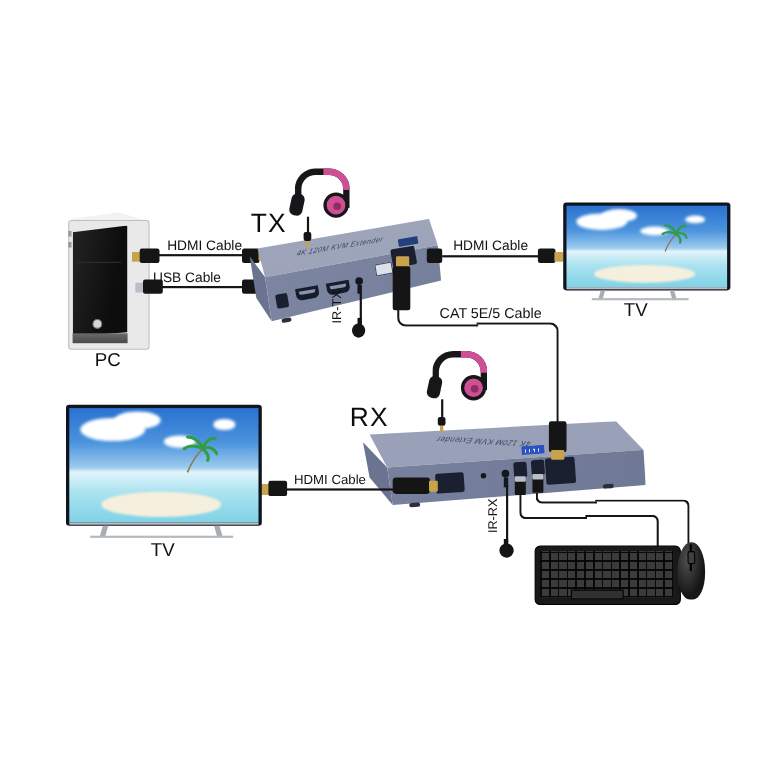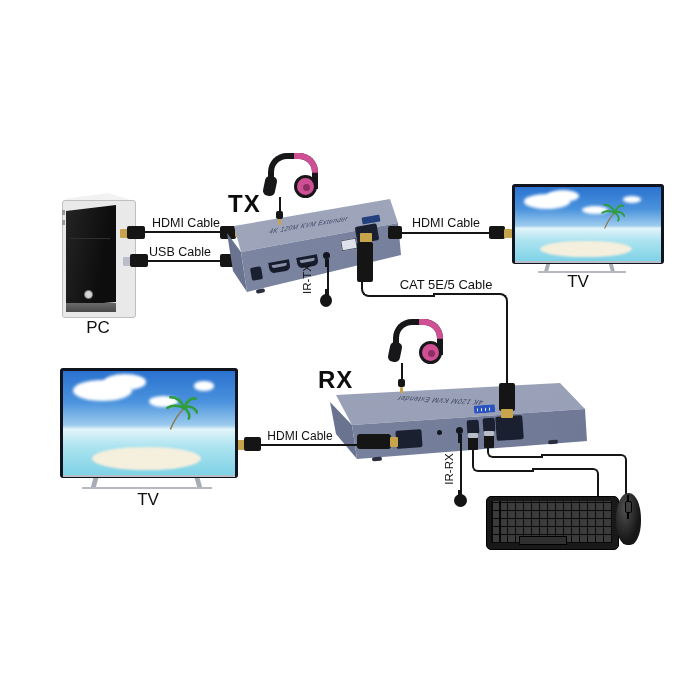--- a/index.html
+++ b/index.html
@@ -2,21 +2,21 @@
 <html><head>
 <meta charset="utf-8">
 <style>
   html,body{margin:0;padding:0;background:#fff;}
   .stage{position:relative;width:700px;height:700px;background:#fff;overflow:hidden;
          font-family:"Liberation Sans", sans-serif;color:#111;}
   .abs{position:absolute;}
   .poly{position:absolute;left:0;top:0;width:700px;height:700px;pointer-events:none;}
   .lbl{position:absolute;font-size:12.5px;color:#111;text-align:center;white-space:nowrap;}
   .biglbl{position:absolute;font-size:17px;color:#111;text-align:center;white-space:nowrap;}
-  .unitlbl{position:absolute;font-size:24px;font-weight:bold;color:#0d0d0d;letter-spacing:1px;}
+  .unitlbl{position:absolute;font-size:24px;font-weight:normal;color:#0d0d0d;letter-spacing:1px;}
   .vlbl{position:absolute;width:40px;height:14px;font-size:11.5px;text-align:center;
         transform:rotate(-90deg);white-space:nowrap;}
   .line{position:absolute;background:#151515;}
   .elbow{position:absolute;border:0 solid #151515;}
   .plug{position:absolute;background:#151515;border-radius:2px;}
   .tip-gold{position:absolute;background:#c7a44b;border-radius:1px;}
   .tip-silver{position:absolute;background:#b9bec8;border-radius:1px;}
   .port-dark{position:absolute;background:#1a2030;border-radius:2px;}
   .port-hdmi{position:absolute;background:#171c2c;border-radius:0 0 5px 5px;}
   .port-hdmi::after{content:"";position:absolute;left:3px;right:3px;top:3px;height:3px;
@@ -81,21 +81,21 @@
   <div class="abs" style="left:62px;top:220px;width:3px;height:5px;background:#9a9a9a;"></div>
   <div class="biglbl" style="left:76px;top:318px;width:44px;">PC</div>
 
   <div class="lbl" style="left:140px;top:216px;width:92px;">HDMI Cable</div>
   <div class="line" style="left:144px;top:231px;width:77px;height:2px;"></div>
   <div class="tip-gold" style="left:120px;top:229px;width:8px;height:9px;"></div>
   <div class="plug" style="left:127px;top:226px;width:18px;height:13px;"></div>
   <div class="plug" style="left:220px;top:226px;width:16px;height:13px;"></div>
   <div class="tip-gold" style="left:235px;top:229px;width:7px;height:8px;"></div>
 
-  <div class="lbl" style="left:136px;top:245px;width:88px;">USB Cable</div>
+  <div class="lbl" style="left:126px;top:245px;width:88px;">USB Cable</div>
   <div class="line" style="left:147px;top:260px;width:74px;height:2px;"></div>
   <div class="tip-silver" style="left:123px;top:257px;width:8px;height:9px;"></div>
   <div class="plug" style="left:130px;top:254px;width:18px;height:13px;"></div>
   <div class="plug" style="left:220px;top:254px;width:16px;height:13px;"></div>
   <div class="tip-silver" style="left:235px;top:257px;width:7px;height:8px;"></div>
 
   <div class="unitlbl" style="left:228px;top:190px;">TX</div>
 
   <div class="poly" style="clip-path:polygon(227px 233px,241px 252px,247px 292px,233px 271px);background:#6a7390;"></div>
   <div class="poly" style="clip-path:polygon(234px 226px,390px 199px,398px 223px,241px 252px);

